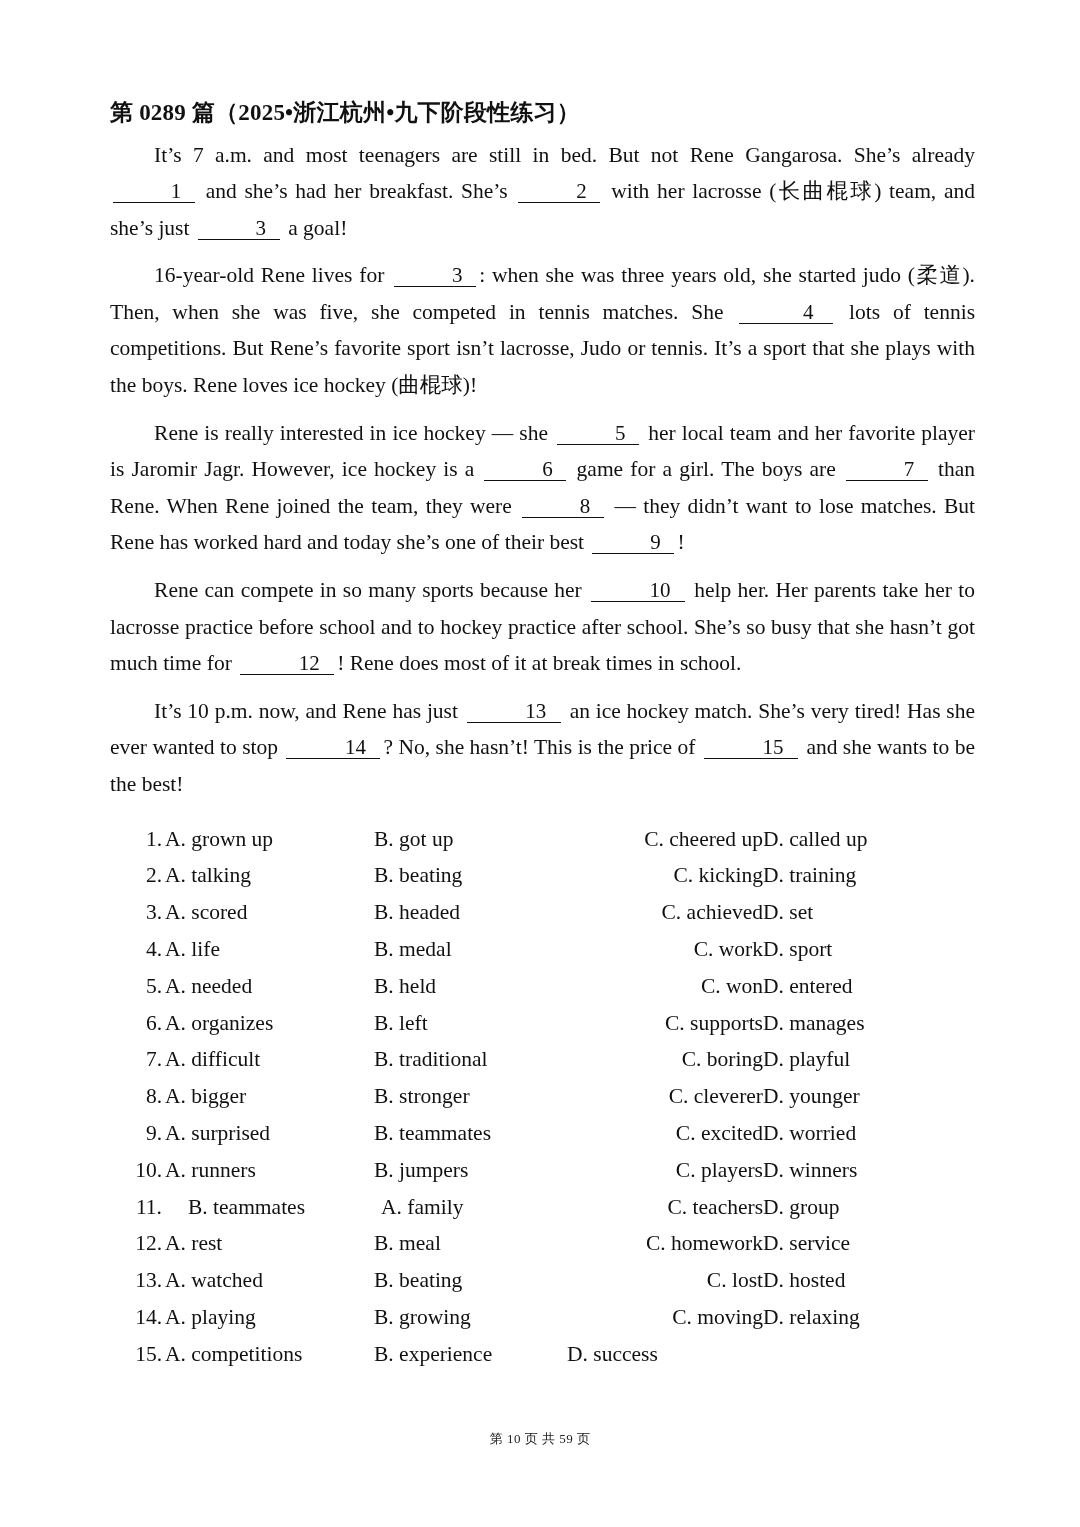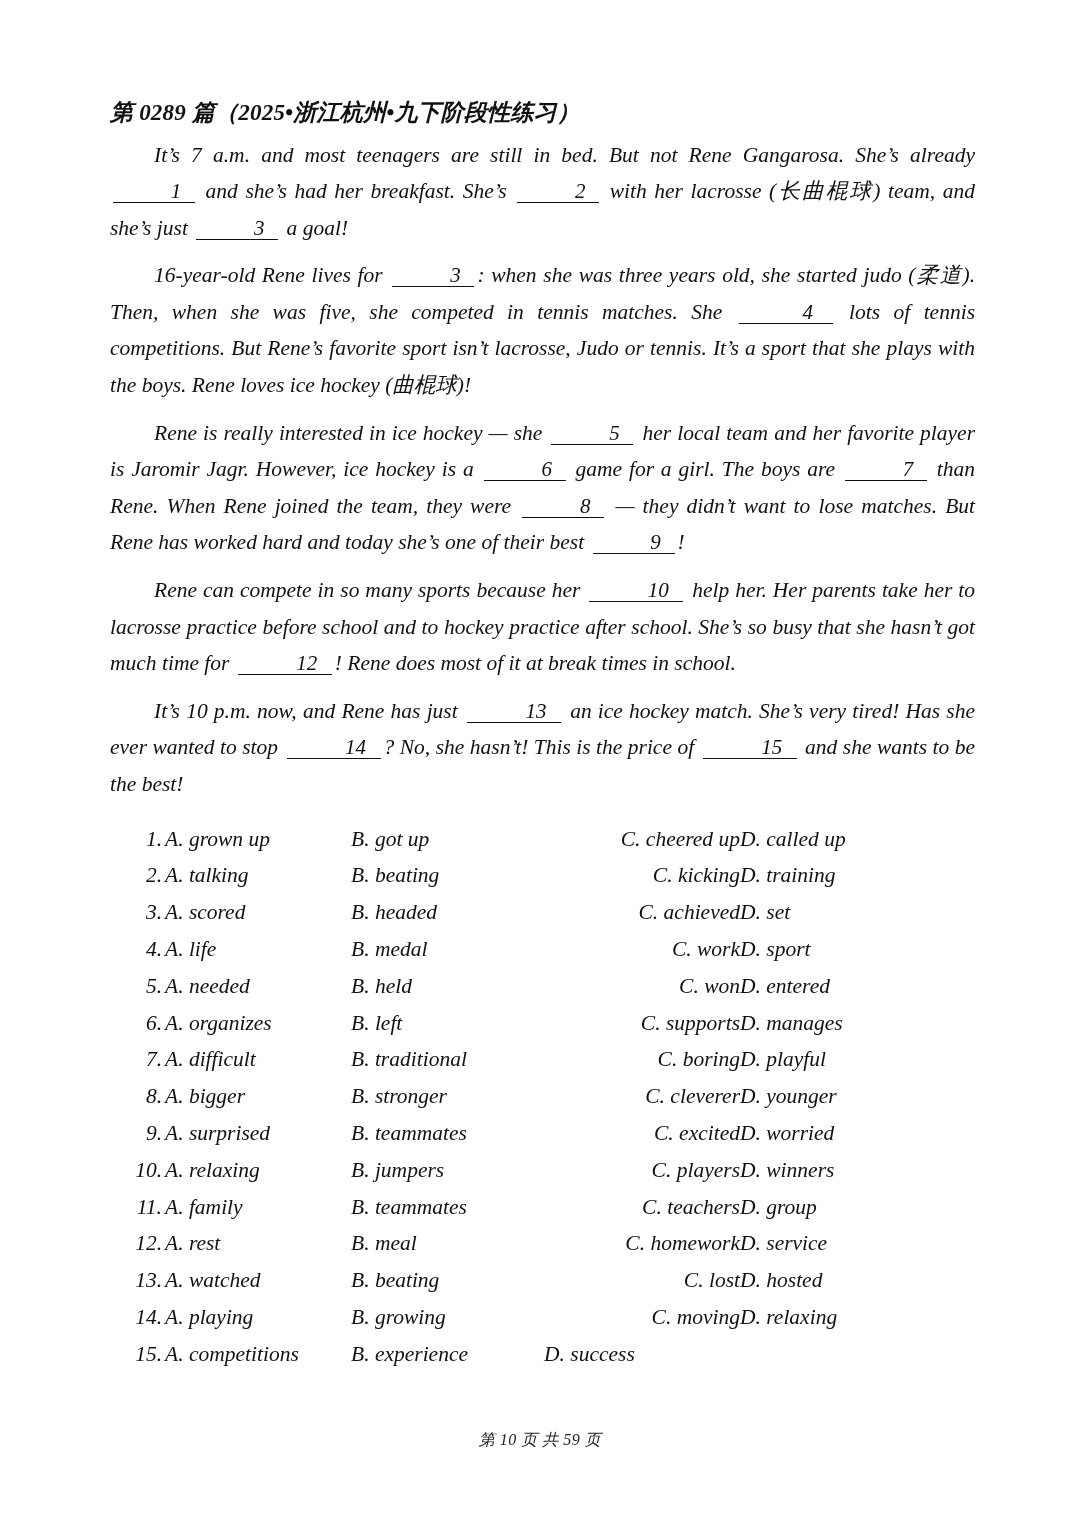--- a/index.html
+++ b/index.html
@@ -15,21 +15,20 @@
     color: #111111;
     overflow: hidden;
   }
   .page {
     position: absolute;
     left: 0; top: 0;
     width: 1080px;
     height: 1153px;
     box-sizing: border-box;
     padding: 0;
-    font-style: italic;
   }
   .content {
     position: absolute;
     left: 110px;
     top: 96px;
     width: 865px;
   }
 
   
   .doc-title {
@@ -94,32 +93,32 @@
     width: 52px;
     text-align: right;
     padding-right: 3px;
     flex: 0 0 52px;
     white-space: nowrap;
   }
   .opt-cell {
     white-space: nowrap;
   }
   .opt-a { flex: 0 0 186px; }
-  .opt-b { flex: 0 0 193px; }
+  .opt-b { flex: 0 0 193px; margin-left: 23px; }
   .opt-c { flex: 0 0 196px; text-align: right; }
   .opt-d { flex: 0 0 200px; }
 
   
   .footer {
     position: absolute;
     left: 0;
     top: 1430px;
     width: 1080px;
     text-align: center;
-    font-size: 16px;
+    font-size: 13px;
     color: #222;
     letter-spacing: 0.5px;
   }
 </style>
 </head>
 <body>
 
 <div class="page">
   <div class="content">
 
@@ -231,29 +230,29 @@
         </div>
         <div class="opt-row">
           <span class="opt-num">9.</span>
           <span class="opt-cell opt-a">A. surprised</span>
           <span class="opt-cell opt-b">B. teammates</span>
           <span class="opt-cell opt-c">C. excited</span>
           <span class="opt-cell opt-d">D. worried</span>
         </div>
         <div class="opt-row">
           <span class="opt-num">10.</span>
-          <span class="opt-cell opt-a">A. relaxing</span>
+          <span class="opt-cell opt-a">A. runners</span>
           <span class="opt-cell opt-b">B. jumpers</span>
           <span class="opt-cell opt-c">C. players</span>
           <span class="opt-cell opt-d">D. winners</span>
         </div>
         <div class="opt-row">
           <span class="opt-num">11.</span>
+          <span class="opt-cell opt-b">B. teammates</span>
           <span class="opt-cell opt-a">A. family</span>
-          <span class="opt-cell opt-b">B. teammates</span>
           <span class="opt-cell opt-c">C. teachers</span>
           <span class="opt-cell opt-d">D. group</span>
         </div>
         <div class="opt-row">
           <span class="opt-num">12.</span>
           <span class="opt-cell opt-a">A. rest</span>
           <span class="opt-cell opt-b">B. meal</span>
           <span class="opt-cell opt-c">C. homework</span>
           <span class="opt-cell opt-d">D. service</span>
         </div>

